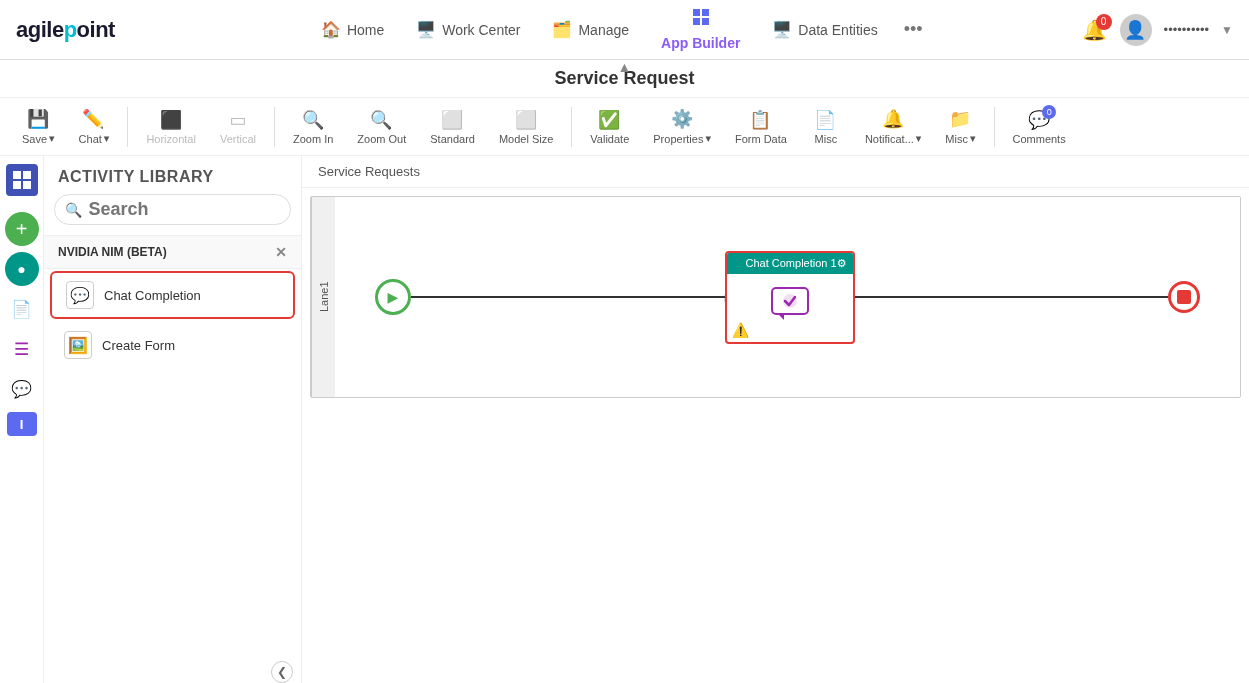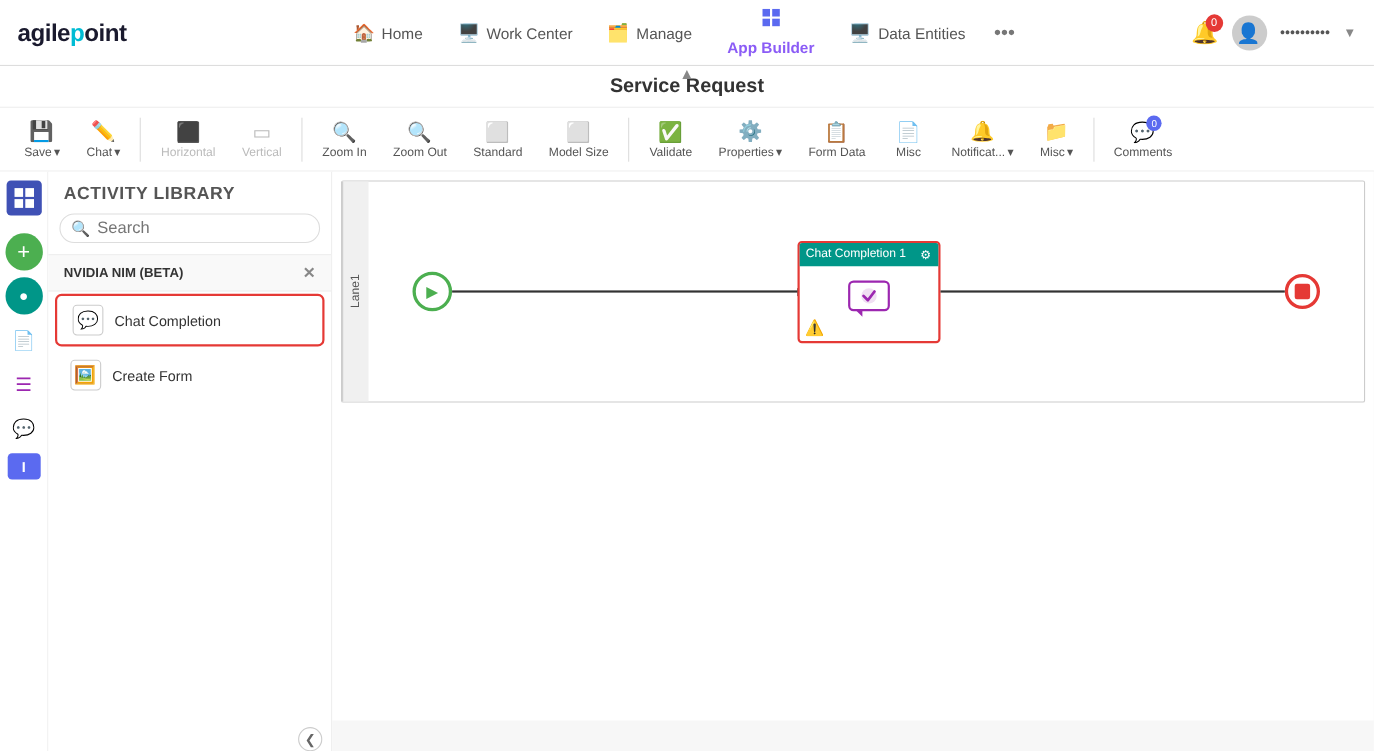--- a/index.html
+++ b/index.html
@@ -92,21 +92,21 @@
     }
     .library-header {
       padding: 12px 14px 8px; font-size: 16px; font-weight: 700;
       color: #555; letter-spacing: 0.5px; text-transform: uppercase;
     }
     .library-search {
       margin: 0 10px 10px; display: flex; align-items: center;
       border: 1px solid #ddd; border-radius: 20px; padding: 4px 10px; gap: 6px;
     }
     .library-search input {
-      border: none; outline: none; font-size: 15px; width: 100%; background: transparent;
+      border: none; outline: none; font-size: 18px; width: 100%; background: transparent; font-weight: bold;
     }
     .library-search-icon { color: #999; font-size: 14px; }
 
     
     .category-header {
       display: flex; align-items: center; justify-content: space-between;
       padding: 8px 14px; font-size: 12px; font-weight: 600; color: #333;
       background: #f9f9f9; border-top: 1px solid #eee; border-bottom: 1px solid #eee;
     }
     .category-close { cursor: pointer; font-size: 14px; color: #888; }
@@ -185,21 +185,21 @@
     }
 
     
     .activity-node {
       width: 130px; flex-shrink: 0;
       border: 2px solid #e53935; border-radius: 4px; background: #fff;
       position: relative;
     }
     .activity-node-header {
       background: #009688; color: #fff; padding: 4px 6px;
-      display: flex; align-items: center; justify-content: space-between;
+      display: flex; align-items: center; justify-content: flex-end;
       font-size: 11px; border-radius: 2px 2px 0 0;
     }
     .activity-node-body {
       padding: 12px; display: flex; align-items: center; justify-content: center;
       position: relative; min-height: 60px;
     }
     .activity-node-icon {
       font-size: 32px; color: #9c27b0;
     }
     .activity-node-warning {
@@ -418,20 +418,21 @@
       </div>
       <span class="library-item-label">Create Form</span>
     </div>
 
     <div class="collapse-btn">
       <div class="collapse-circle">❮</div>
     </div>
   </div>
 
   <div class="canvas-area">
+    <div class="canvas-header">Service Requests</div>
     <div class="canvas-content">
       <div class="lane">
         <div class="lane-label">Lane1</div>
         <div class="lane-content">
           <div class="flow-container">
 
             <div class="start-node">
               <span class="start-icon">▶</span>
             </div>
 

